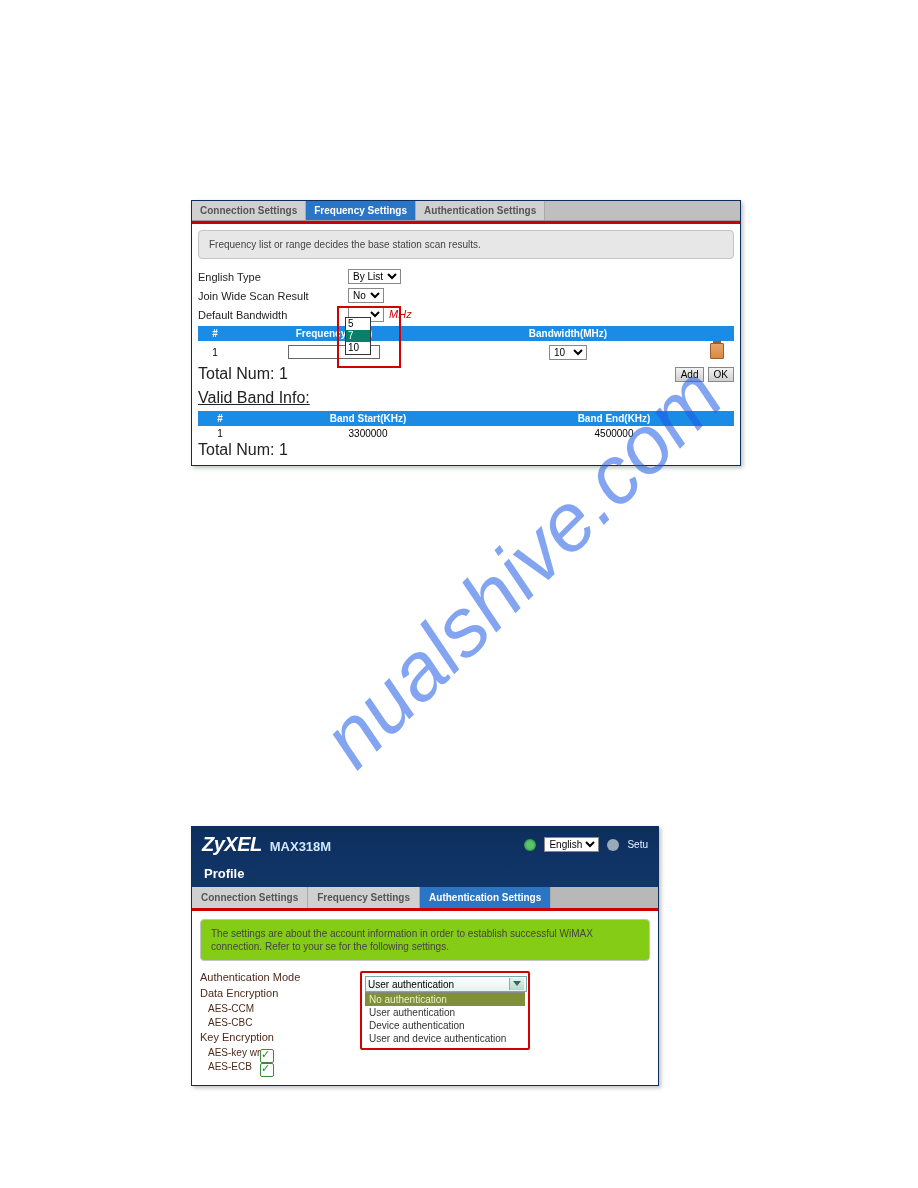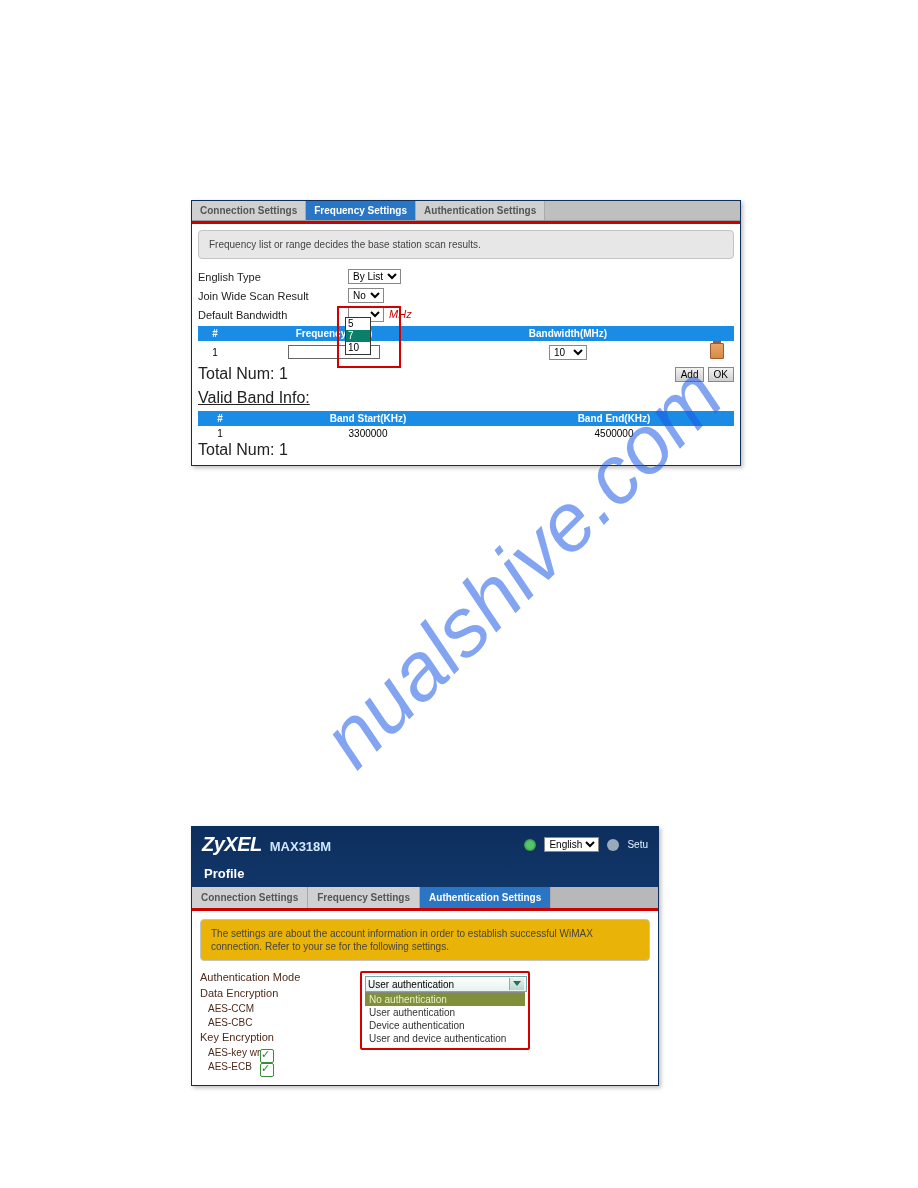--- a/index.html
+++ b/index.html
@@ -210,21 +210,21 @@
   .tab2.active {
     background: #2a76c5;
     color: #fff;
   }
   .content2 {
     background: #fff;
     border-top: 3px solid #c00;
     padding: 8px;
   }
   .infobox2 {
-    background: #eab308;
+    background: #84cc16;
     border: 1px solid #c4c4c4;
     border-radius: 4px;
     padding: 7px 10px;
     font-size: 10px;
     color: #444;
     margin-bottom: 10px;
     line-height: 1.3;
   }
   .settings-grid {
     display: flex;

